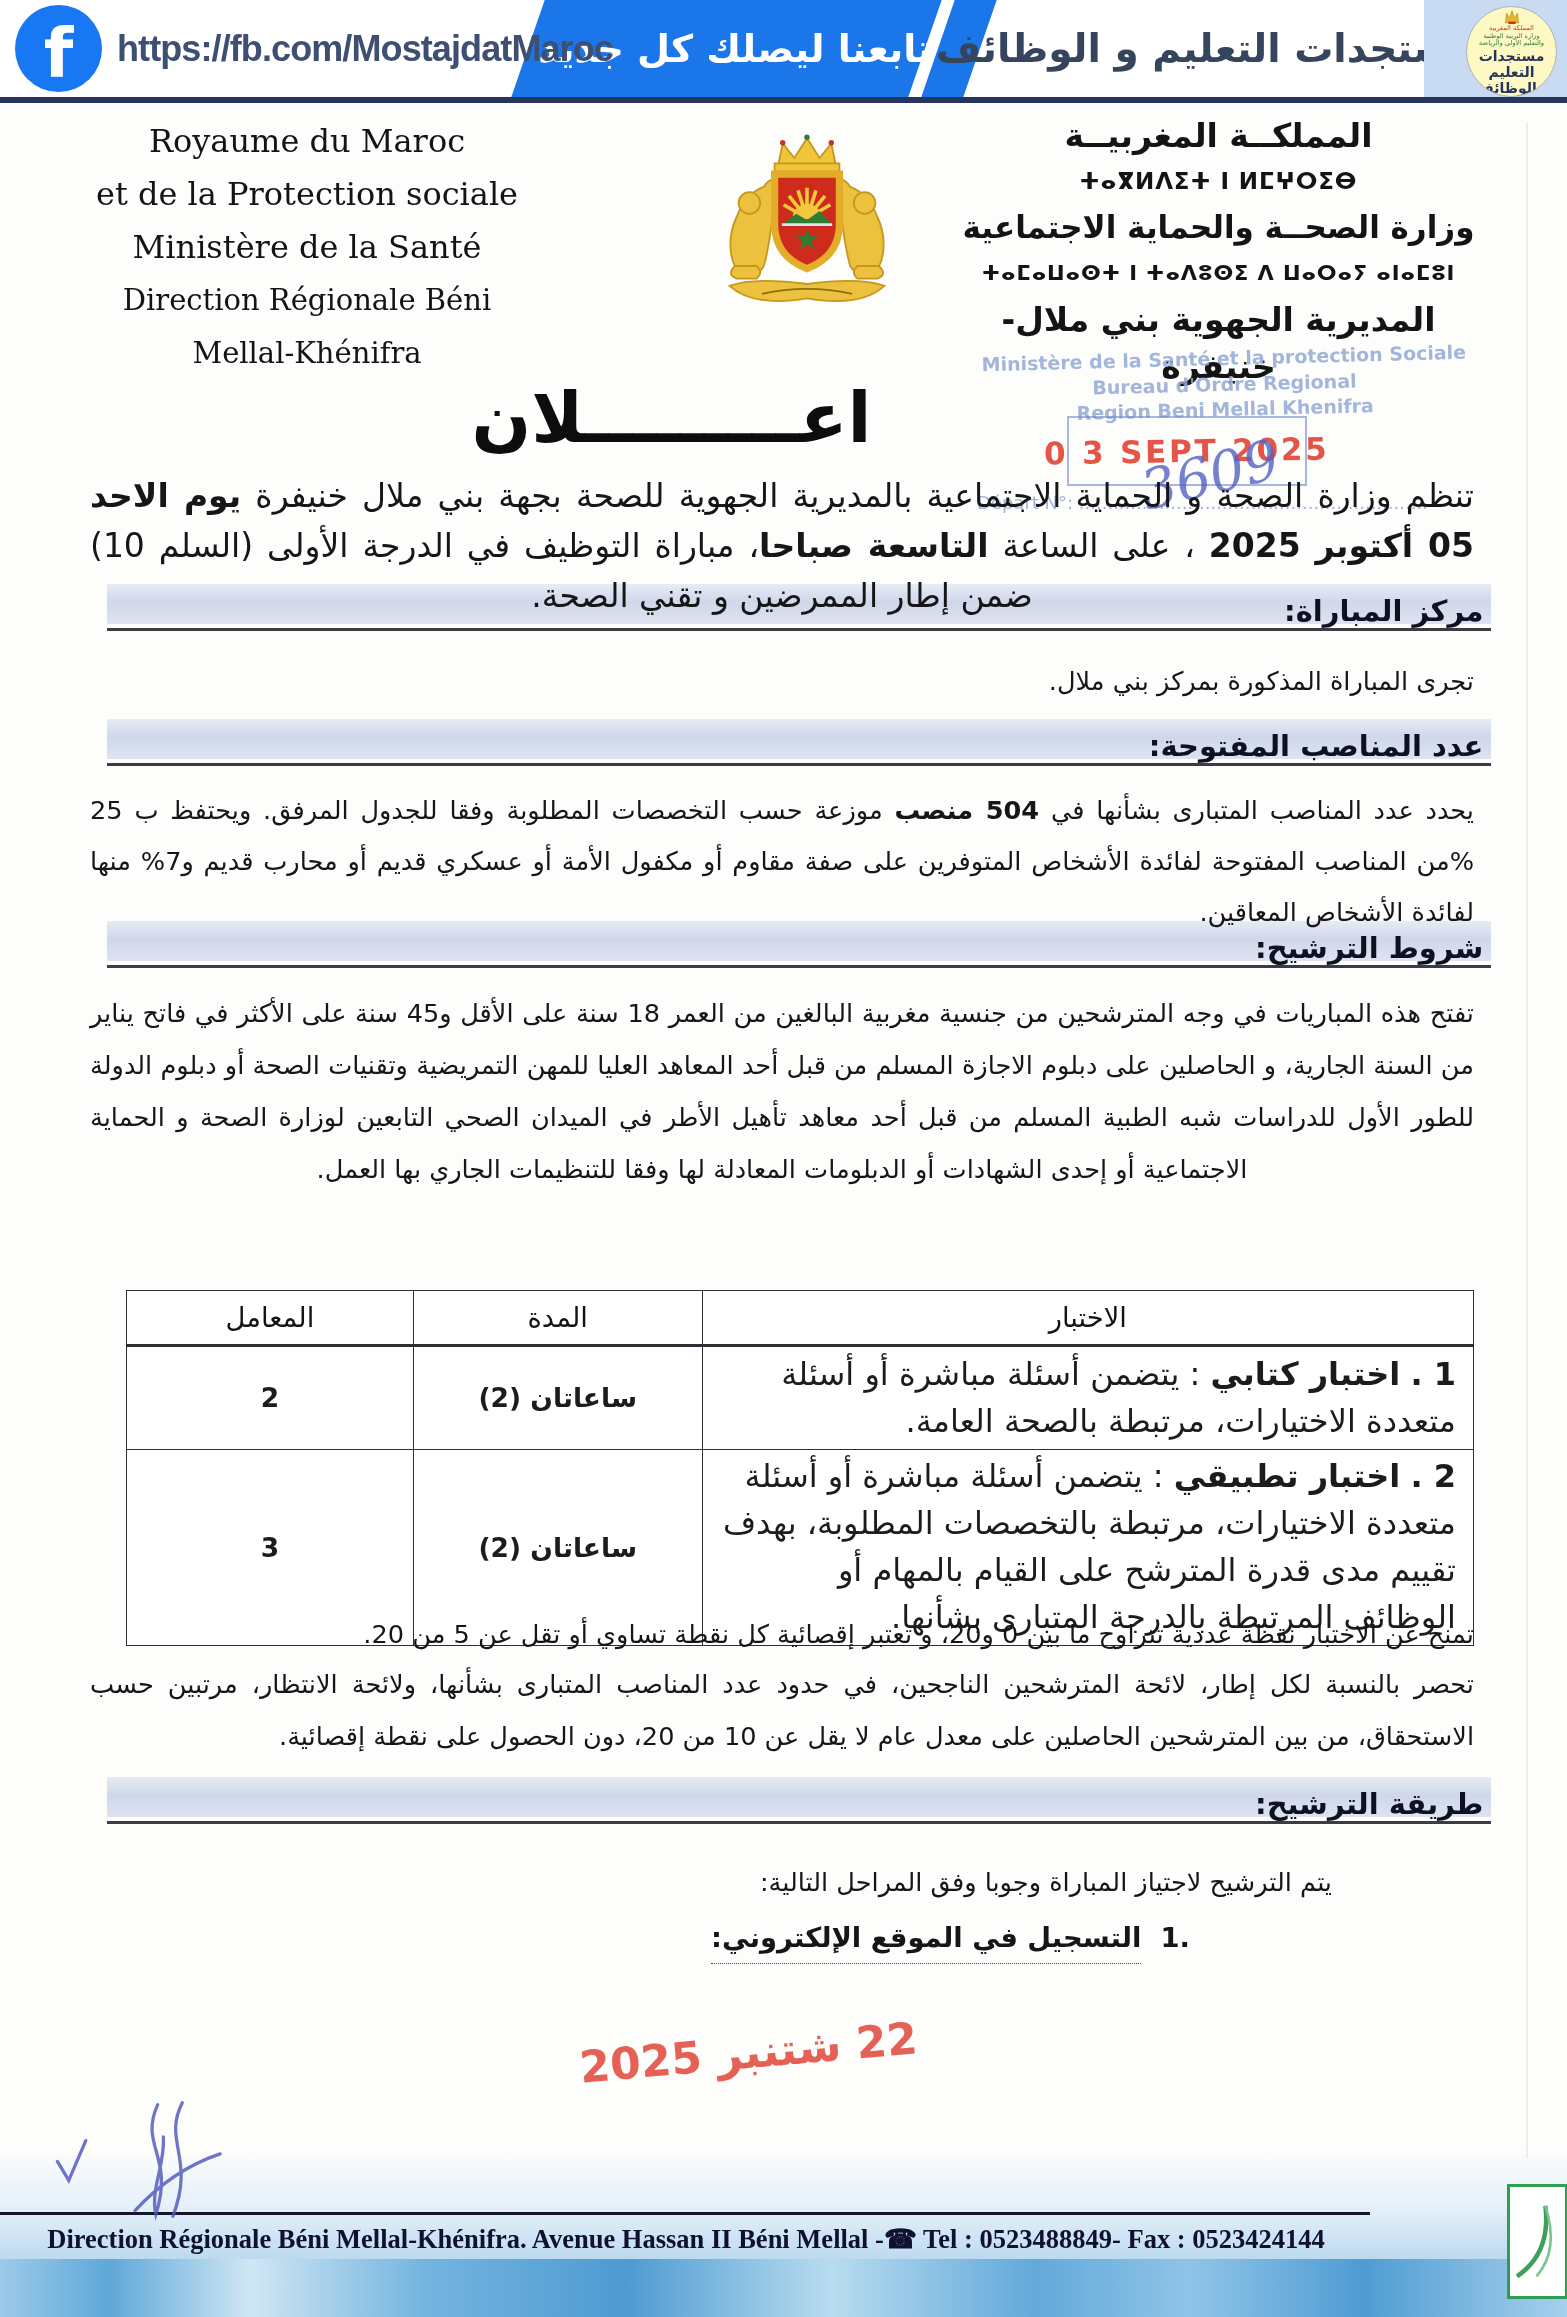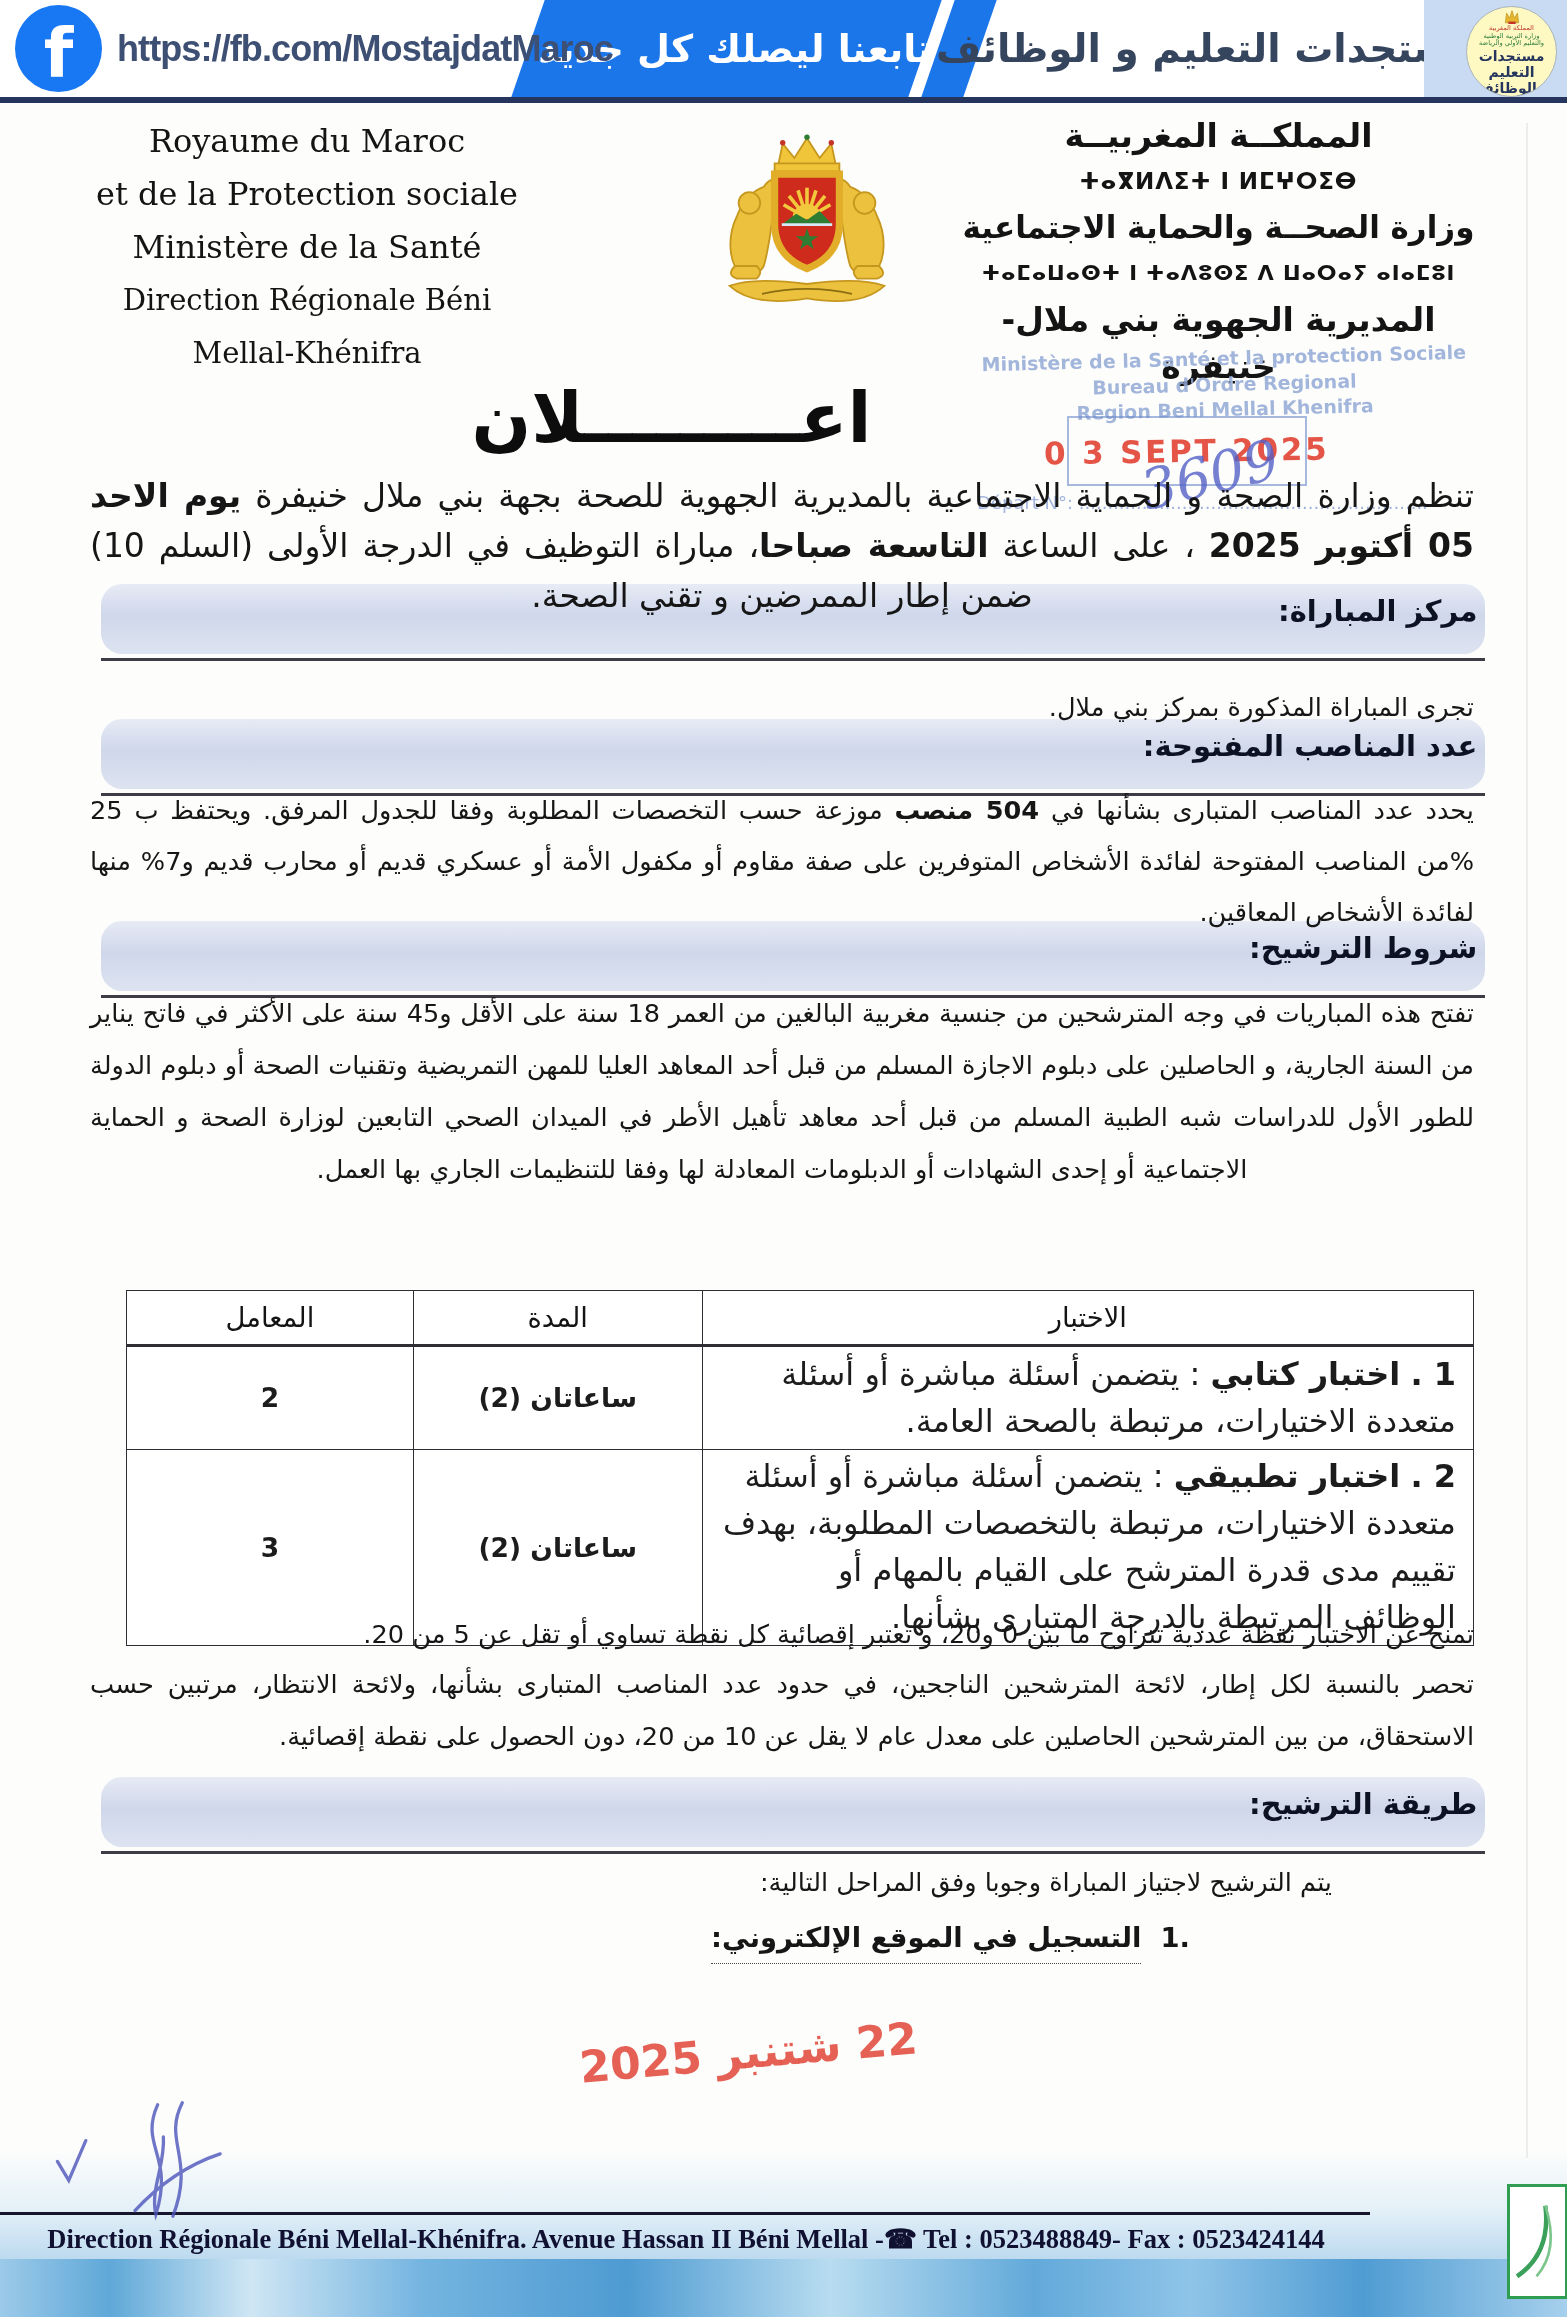--- a/index.html
+++ b/index.html
@@ -38,26 +38,26 @@
   .stamp-date { font-size:31px; font-weight:bold; color:rgba(226,70,55,.92); letter-spacing:2.8px; white-space:nowrap; transform:rotate(-1deg); }
   .stamp-number { position:absolute; left:1140px; top:443px; font-size:55px; color:rgba(82,96,198,.8); transform:rotate(-14deg); font-family:"DejaVu Serif",serif; font-style:italic; z-index:2; }
   .stamp-depart { position:absolute; left:977px; top:492px; width:502px; font-size:18px; color:rgba(130,155,210,.75); z-index:0; white-space:nowrap; overflow:hidden; }
 
   
   .doc-title { position:absolute; left:397px; top:377px; width:549px; text-align:center; font-size:70px; font-weight:bold; direction:rtl; color:#0d0d0d; z-index:2; }
 
   .para { position:absolute; left:90px; width:1384px; direction:rtl; font-size:25.6px; line-height:51px; color:#161616; text-align:justify; z-index:2; }
   .intro { top:471px; font-size:33px; line-height:50px; text-align-last:center; }
 
-  .bar { position:absolute; left:101px; width:1384px; height:70px; background:linear-gradient(180deg,#e7ebf5 0%,#cfd7ea 45%,#dde3f0 100%); z-index:0;border-radius:21px; }
+  .bar { position:absolute; left:107px; width:1384px; height:40px; background:linear-gradient(180deg,#e7ebf5 0%,#cfd7ea 45%,#dde3f0 100%); z-index:0; }
   .bar::after { content:""; position:absolute; left:0; right:0; bottom:-6.6px; height:2.8px; background:#3c3c44; }
   .bar-label { position:absolute; right:7.6px; top:0; height:53px; line-height:55px; font-size:29px; font-weight:bold; color:#0c1222; direction:rtl; }
 
   #bar-center { top:584px; } #bar-positions { top:719px; } #bar-conditions { top:921px; } #bar-tests { top:1200px; } #bar-method { top:1777px; }
-  #body-center { top:682px; }
+  #body-center { top:656px; }
   #body-positions { top:785px; }
   #body-conditions { top:987px; line-height:52px; text-align-last:center; }
   #note1 { top:1609px; text-align:right; }
   #note2 { top:1658px; line-height:52px; }
   #method-body { top:1857px; text-align:right; padding-right:142px; }
   #step1 { top:1912px; text-align:right; padding-right:284px; font-weight:bold; font-size:27.4px; }
   #final-para { top:1978px; line-height:54px; text-align-last:center; }
   .step-label { border-bottom:1.9px dotted #4a4a4a; padding-bottom:9.5px; }
   .ltr { direction:ltr; unicode-bidi:embed; }
 

